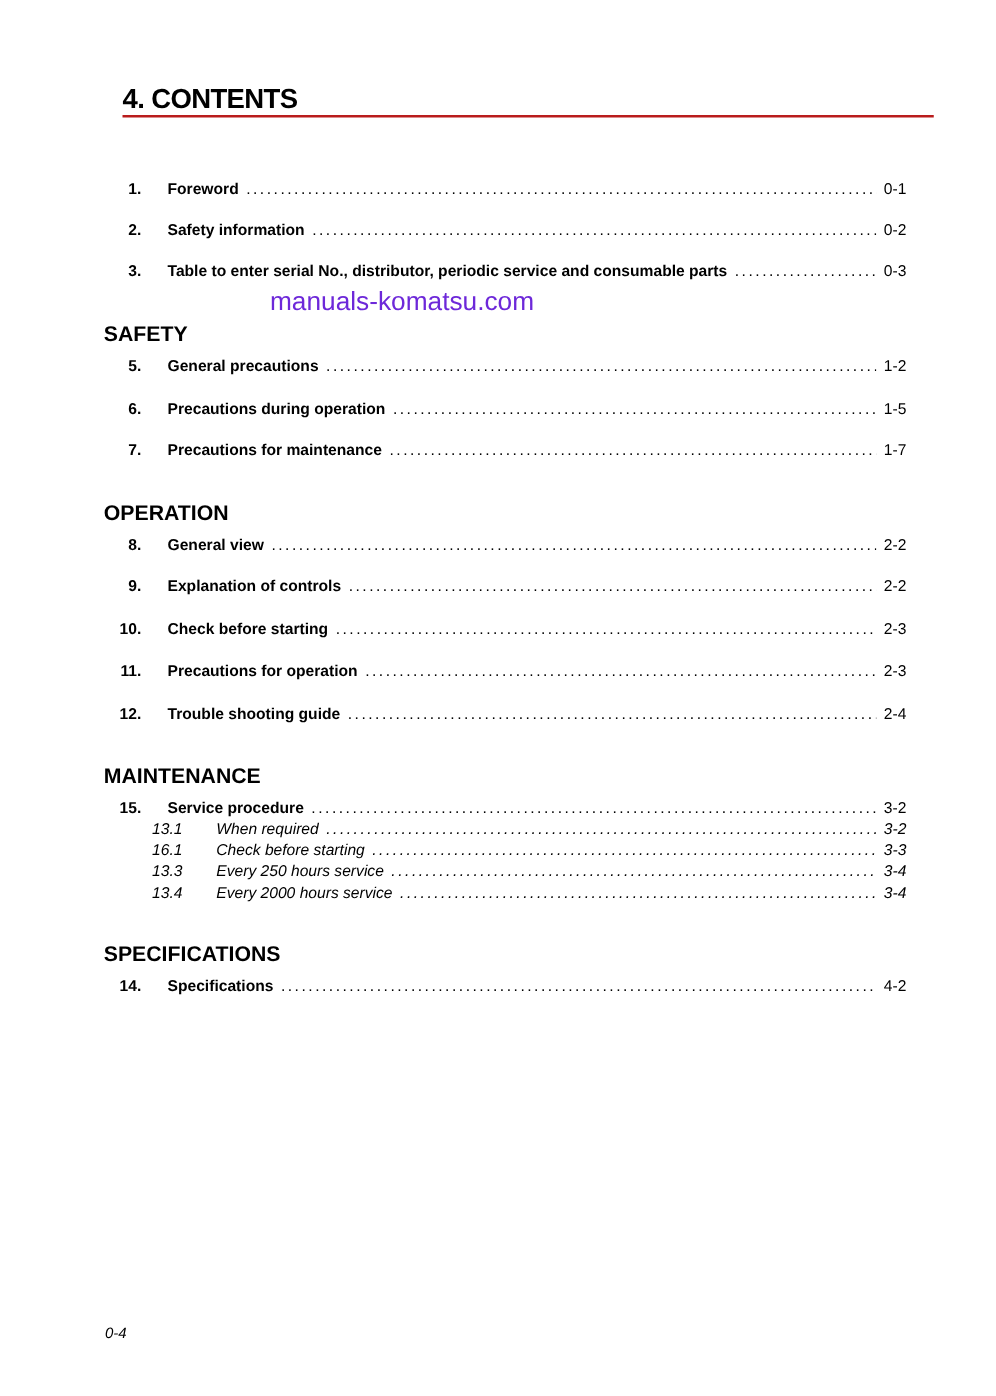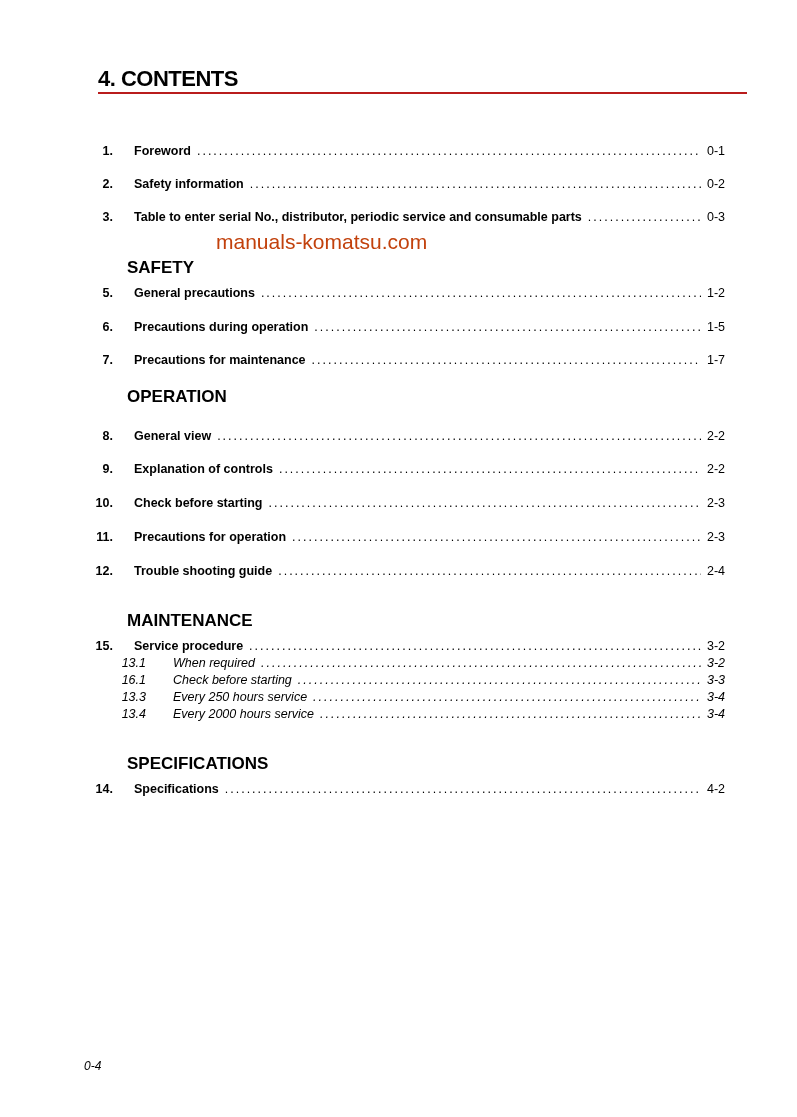--- a/index.html
+++ b/index.html
@@ -1,22 +1,22 @@
 <!DOCTYPE html>
 <html><head>
 <meta charset="utf-8">
 <style>
   html, body { margin:0; padding:0; background:#fff; }
   body { width:797px; height:1117px; position:relative; overflow:hidden;
          font-family:"Liberation Sans", sans-serif; color:#000; }
   .title-wrap { position:absolute; left:98px; top:66px; width:649px; height:26px;
                 border-bottom:2px solid #b91c1c; }
   .title { font-size:22px; font-weight:bold; letter-spacing:-0.5px; line-height:26px; }
-  .watermark { position:absolute; left:216px; top:230px; font-size:21px; color:#c2410c; }
-  .section { position:absolute; left:83px; font-size:17px; font-weight:bold;margin-left:44px; }
+  .watermark { position:absolute; left:216px; top:230px; font-size:21px; color:#6d28d9; }
+  .section { position:absolute; left:83px; font-size:17px; font-weight:bold; }
   .row { position:absolute; left:82px; width:651px; height:16px; display:flex;
          align-items:baseline; font-size:12.5px; font-weight:bold; }
   .row .num { width:31px; text-align:right; padding-right:0; flex:none; }
   .row .label { padding-left:12px; margin-left:0; white-space:nowrap; flex:none; }
   .row .dots { flex:1; overflow:hidden; white-space:nowrap; margin:0 6px;
                font-weight:normal; letter-spacing:2px; color:#000; }
   .row .page { flex:none; font-weight:normal; width:26px; }
   .num-gap { display:inline-block; width:9px; }
   .sub { font-weight:normal;font-style:italic; }
   .sub .num { width:64px; text-align:right; }
@@ -69,21 +69,21 @@
   <span class="page">1-5</span>
 </div>
 <div class="row" style="top:353px">
   <span class="num">7.</span>
     <span class="num-gap"></span>
   <span class="label">Precautions for maintenance</span>
   <span class="dots">..........................................................................................................................................</span>
   <span class="page">1-7</span>
 </div>
 
-<div class="section" style="top:387px">OPERATION</div>
+<div class="section" style="top:401px">OPERATION</div>
 <div class="row" style="top:429px">
   <span class="num">8.</span>
     <span class="num-gap"></span>
   <span class="label">General view</span>
   <span class="dots">..........................................................................................................................................</span>
   <span class="page">2-2</span>
 </div>
 <div class="row" style="top:462px">
   <span class="num">9.</span>
     <span class="num-gap"></span>

